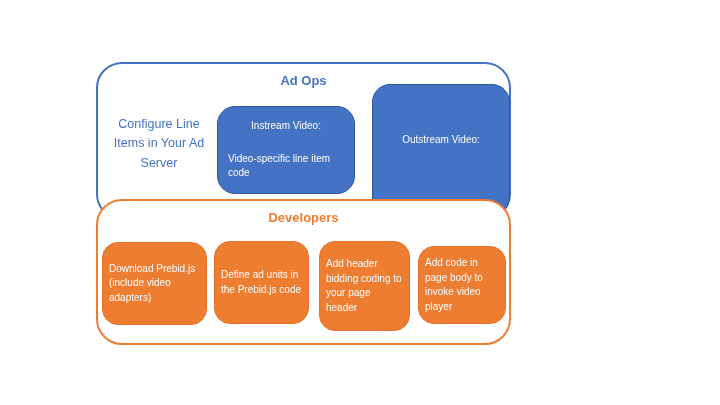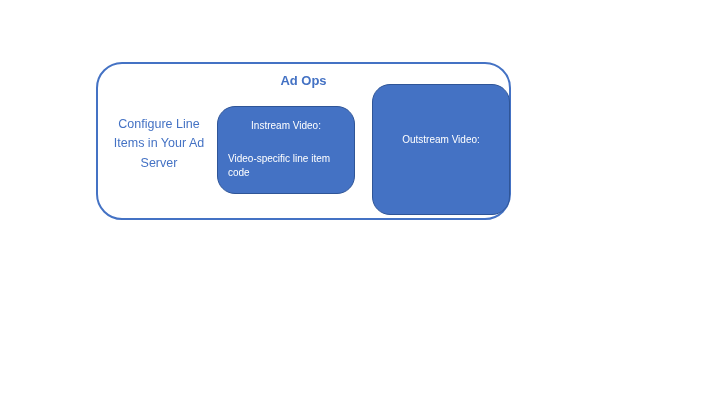--- a/index.html
+++ b/index.html
@@ -76,14 +76,25 @@
       <div class="node-gap"></div>
       <div class="node-body">Video-specific line item code</div>
     </div>
 
     <div class="node blue" style="left:274px; top:20px; width:138px; height:131px;">
       <div class="node-heading">Outstream Video:</div>
       <div class="node-gap"></div>
     </div>
   </div>
 
+  <div class="container orange" style="left:96px; top:199px; width:415px; height:146px;">
+    <div class="group-title orange">Developers</div>
+
+    <div class="node orange" style="left:4px; top:41px; width:105px; height:83px;">Download Prebid.js (include video adapters)</div>
+
+    <div class="node orange" style="left:116px; top:40px; width:95px; height:83px;">Define ad units in the Prebid.js code</div>
+
+    <div class="node orange" style="left:221px; top:40px; width:91px; height:90px;">Add header bidding coding to your page header</div>
+
+    <div class="node orange" style="left:320px; top:45px; width:88px; height:78px;">Add code in page body to invoke video player</div>
+  </div>
 
 </div>
 
 </body></html>

